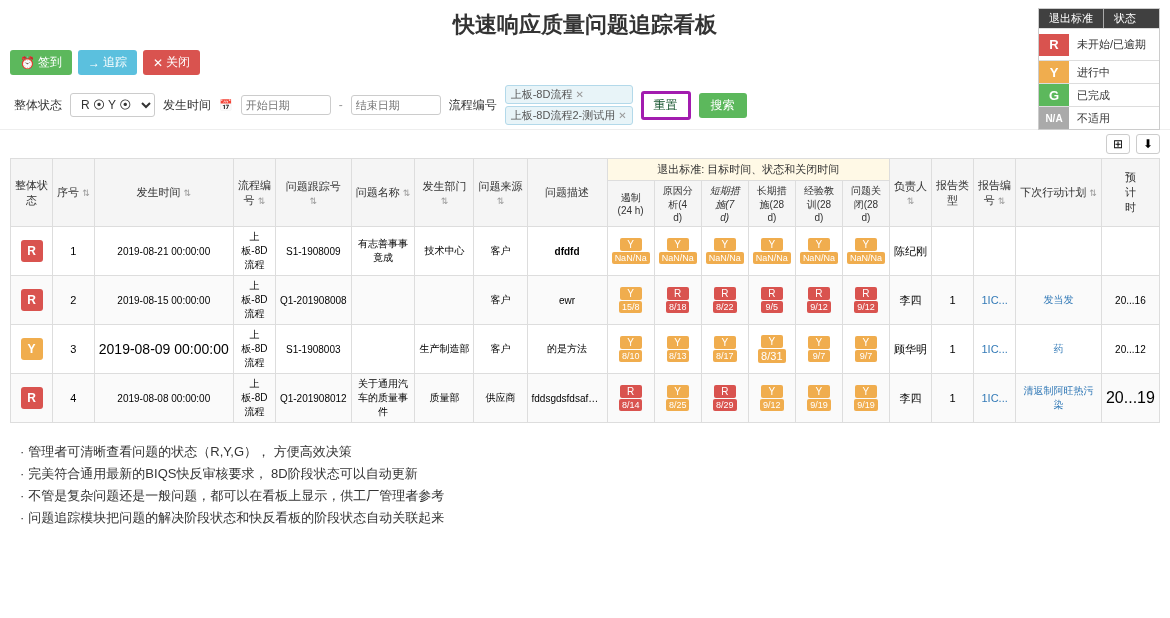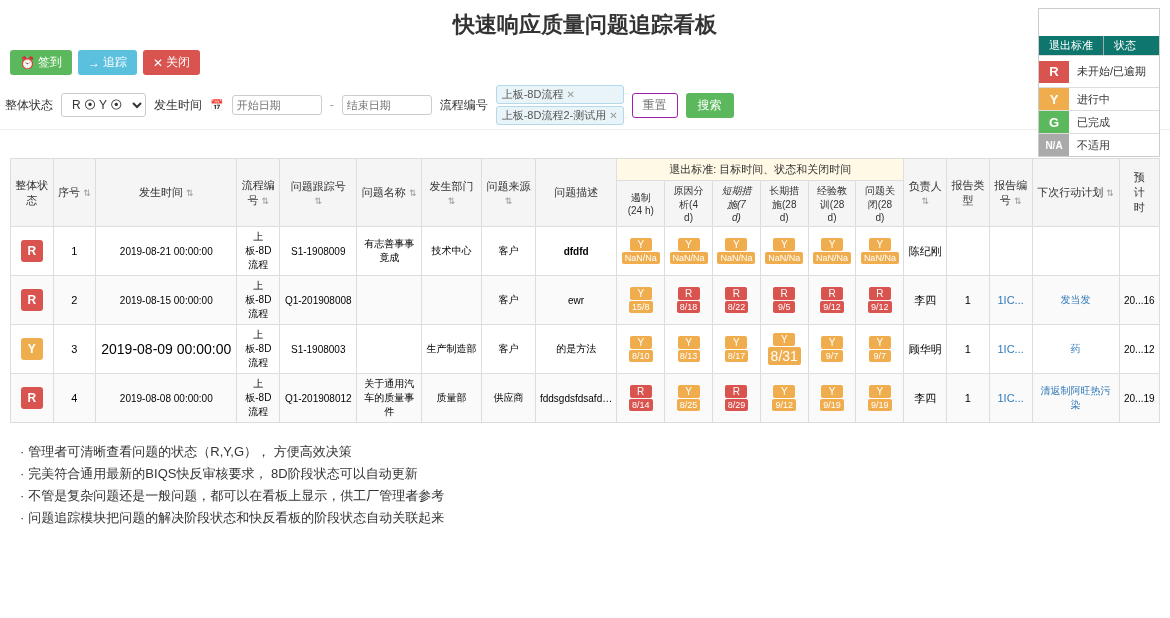--- a/index.html
+++ b/index.html
@@ -8,29 +8,29 @@
     .header { text-align: center; padding: 10px 0 4px; }
     .header h1 { font-size: 22px; font-weight: bold; color: #333; }
     .header .update { font-size: 12px; color: #666; margin-top: 2px; }
     
     .toolbar { display: flex; align-items: center; padding: 6px 10px; gap: 6px; }
     .btn { display: inline-flex; align-items: center; gap: 3px; padding: 4px 10px; border: none; border-radius: 3px; cursor: pointer; font-size: 12px; color: #fff; }
     .btn-sign { background: #5cb85c; }
     .btn-track { background: #5bc0de; }
     .btn-close { background: #d9534f; }
     
-    .filter-row { display: flex; align-items: center; padding: 4px 5px; gap: 8px; border-bottom: 1px solid #eee; flex-wrap: wrap; }
+    .filter-row { display: flex; align-items: center; padding: 4px 14px; gap: 8px; border-bottom: 1px solid #eee; flex-wrap: wrap; }
     .filter-label { font-size: 12px; color: #333; white-space: nowrap; }
     .filter-select { border: 1px solid #ccc; border-radius: 3px; padding: 3px 6px; font-size: 12px; color: #333; background: #fff; }
     .filter-date { border: 1px solid #ccc; border-radius: 3px; padding: 3px 4px; font-size: 11px; color: #999; background: #fff; width: 90px; }
     .dash { color: #999; }
     .flow-tag { display: inline-flex; align-items: center; background: #e8f4f8; border: 1px solid #b3d9ea; border-radius: 3px; padding: 1px 5px; font-size: 11px; color: #555; gap: 3px; }
     .flow-tag .remove { cursor: pointer; color: #999; font-size: 10px; }
     
-    .btn-reset { background: #fff; border: 1px solid #a21caf; border-radius: 3px; padding: 3px 10px; font-size: 12px; cursor: pointer; color: #737373; }
+    .btn-reset { background: #fff; border: 3px solid #a21caf; border-radius: 3px; padding: 3px 10px; font-size: 12px; cursor: pointer; color: #14532d; }
     .btn-search { background: #5cb85c; border: none; border-radius: 3px; padding: 4px 12px; font-size: 12px; cursor: pointer; color: #fff; }
     
     .table-wrapper { padding: 4px 10px; overflow-x: auto; }
     .table-toolbar { display: flex; justify-content: flex-end; gap: 6px; margin-bottom: 4px; }
     .icon-btn { background: #fff; border: 1px solid #ccc; border-radius: 3px; padding: 2px 6px; cursor: pointer; font-size: 12px; }
     
     table { width: 100%; border-collapse: collapse; font-size: 11px; }
     th, td { border: 1px solid #ddd; padding: 3px 4px; text-align: center; vertical-align: middle; }
     th { background: #f5f5f5; color: #333; font-weight: normal; position: relative; }
     th .sort-icon { font-size: 9px; color: #999; }
@@ -41,21 +41,21 @@
     
     .top-container { position: relative; }
     .legend-box { position: absolute; top: 8px; right: 10px; border: 1px solid #ccc; font-size: 11px; background: #fff; z-index: 10; }
   </style>
 </head>
 <body>
 
 <div class="top-container">
 
   <div class="legend-box">
-    <div style="display:flex; background:#0f766e;margin-top:27px;">
+    <div style="display:flex; background:#404040;">
       <div style="padding:2px 10px; color:#fff; font-size:11px; border-right:1px solid #aaa;">退出标准</div>
       <div style="padding:2px 10px; color:#fff; font-size:11px;">状态</div>
     </div>
     <div style="display:flex; align-items:center; border-top:1px solid #ddd;">
       <div style="background:#d9534f; width:30px; height:22px; display:flex;align-items:center;justify-content:center;color:#fff;font-weight:bold;font-size:13px;">R</div>
       <div style="padding:8px 8px; font-size:11px; color:#333; min-width:90px;">未开始/已逾期</div>
     </div>
     <div style="display:flex; align-items:center; border-top:1px solid #ddd;">
       <div style="background:#f0ad4e; width:30px; height:22px; display:flex;align-items:center;justify-content:center;color:#fff;font-weight:bold;font-size:13px;">Y</div>
       <div style="padding:2px 8px; font-size:11px; color:#333; min-width:90px;">进行中</div>
@@ -286,21 +286,21 @@
           </td>
       <td>
             <div style="display:flex;flex-direction:column;gap:1px;align-items:center;">
               <span style="background:#f0ad4e;color:#fff;font-size:10px;padding:1px 4px;border-radius:2px;min-width:22px;text-align:center;">Y</span>
               <span style="background:#f0ad4e;color:#fff;font-size:9px;padding:1px 3px;border-radius:2px;min-width:22px;text-align:center;white-space:nowrap;">8/17</span>
             </div>
           </td>
       <td>
             <div style="display:flex;flex-direction:column;gap:1px;align-items:center;">
               <span style="background:#f0ad4e;color:#fff;font-size:10px;padding:1px 4px;border-radius:2px;min-width:22px;text-align:center;">Y</span>
-              <span style="background:#f0ad4e;color:#fff;font-size:14px;padding:1px 3px;border-radius:2px;min-width:22px;text-align:center;white-space:nowrap;">8/31</span>
+              <span style="background:#f0ad4e;color:#fff;font-size:11px;padding:1px 3px;border-radius:2px;min-width:22px;text-align:center;white-space:nowrap;">8/31</span>
             </div>
           </td>
       <td>
             <div style="display:flex;flex-direction:column;gap:1px;align-items:center;">
               <span style="background:#f0ad4e;color:#fff;font-size:10px;padding:1px 4px;border-radius:2px;min-width:22px;text-align:center;">Y</span>
               <span style="background:#f0ad4e;color:#fff;font-size:9px;padding:1px 3px;border-radius:2px;min-width:22px;text-align:center;white-space:nowrap;">9/7</span>
             </div>
           </td>
       <td>
             <div style="display:flex;flex-direction:column;gap:1px;align-items:center;">
@@ -359,21 +359,21 @@
       <td>
             <div style="display:flex;flex-direction:column;gap:1px;align-items:center;">
               <span style="background:#f0ad4e;color:#fff;font-size:10px;padding:1px 4px;border-radius:2px;min-width:22px;text-align:center;">Y</span>
               <span style="background:#f0ad4e;color:#fff;font-size:9px;padding:1px 3px;border-radius:2px;min-width:22px;text-align:center;white-space:nowrap;">9/19</span>
             </div>
           </td>
       <td style="font-size:11px;">李四</td>
       <td style="font-size:11px;">1</td>
       <td style="font-size:11px;color:#337ab7;">1IC...</td>
       <td style="font-size:10px;max-width:60px;"><span style="color:#337ab7;">清返制阿旺热污染</span></td>
-      <td style="font-size:10px;">20...19</td>
+      <td style="font-size:16px;">20...19</td>
     </tr>
       </tbody>
   </table>
 </div>
 
 <div class="footer">
   <p>管理者可清晰查看问题的状态（R,Y,G），  方便高效决策</p>
   <p>完美符合通用最新的BIQS快反审核要求，  8D阶段状态可以自动更新</p>
   <p>不管是复杂问题还是一般问题，都可以在看板上显示，供工厂管理者参考</p>
   <p>问题追踪模块把问题的解决阶段状态和快反看板的阶段状态自动关联起来</p>

